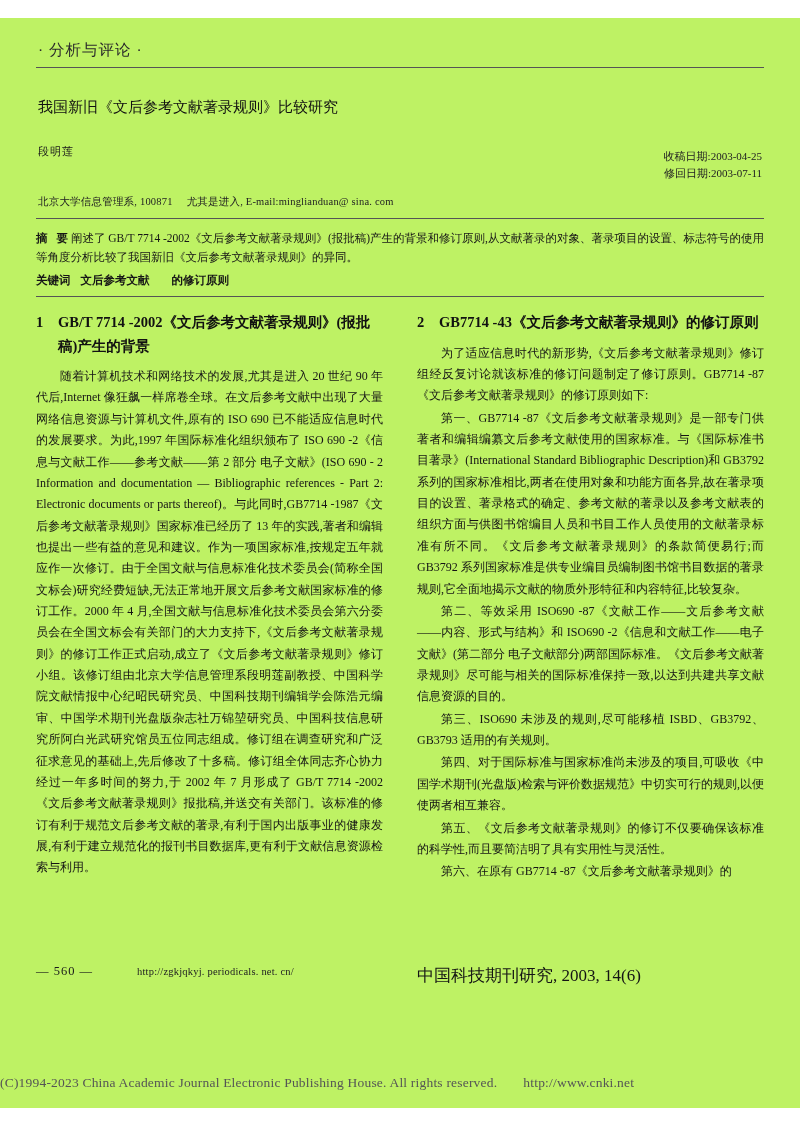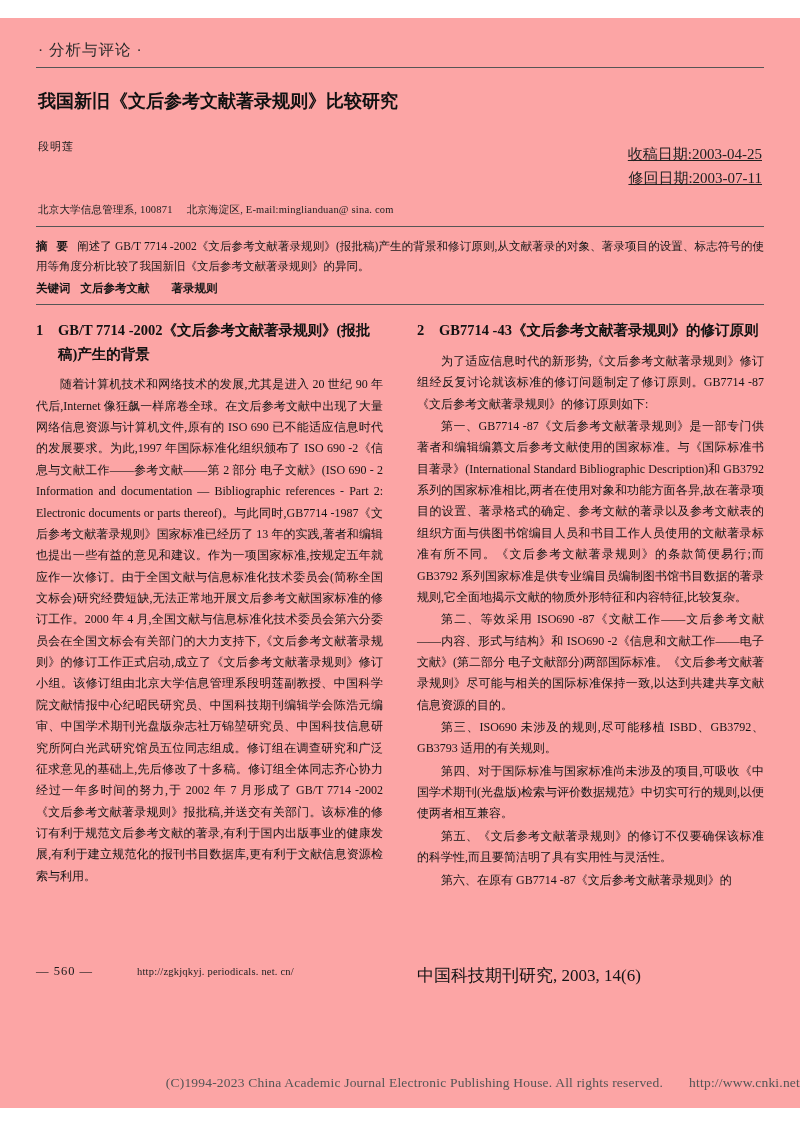--- a/index.html
+++ b/index.html
@@ -13,21 +13,21 @@
     font-family: "Liberation Serif", "DejaVu Serif", serif;
     color: #1a1a1a;
     position: relative;
     overflow: hidden;
   }
   .page {
     position: absolute;
     left: 0; top: 0;
     width: 800px;
     height: 1122px;
-    background: #fca5a5;
+    background: #bef264;
   }
   .content {
     position: absolute;
     left: 36px;
     top: 40px;
     width: 728px;
   }
 
   
   .runhead {
@@ -38,23 +38,23 @@
     font-family: "Liberation Serif", serif;
   }
   .runhead-rule {
     margin-top: 6px;
     border-bottom: 1px solid #555;
     width: 100%;
   }
 
   
   .title {
-    margin-top: 22px;
-    font-size: 18px;
-    font-weight: bold;
+    margin-top: 30px;
+    font-size: 15px;
+    font-weight: normal;
     letter-spacing: 0px;
     color: #111;
     line-height: 1.3;
     padding-left: 2px;
   }
 
   
   .author-row {
     margin-top: 26px;
     display: flex;
@@ -62,26 +62,25 @@
     justify-content: space-between;
   }
   .author {
     font-size: 11px;
     color: #1a1a1a;
     letter-spacing: 1px;
     padding-left: 2px;
   }
   .dates {
     text-align: right;
-    font-size: 15px;
+    font-size: 11px;
     color: #222;
     line-height: 1.55;
     padding-top: 4px;
     padding-right: 2px;
-    text-decoration: underline;
   }
   .affil {
     margin-top: 13px;
     font-size: 10.5px;
     color: #222;
     padding-left: 2px;
     letter-spacing: 0.2px;
   }
   .affil .sep { display: inline-block; width: 14px; }
 
@@ -95,21 +94,20 @@
   .abstract {
     margin-top: 10px;
     font-size: 11.5px;
     line-height: 1.72;
     color: #161616;
     text-align: justify;
   }
   .abstract .lbl {
     font-weight: bold;
     letter-spacing: 3px;
-    margin-right: 6px;
   }
   .keywords {
     margin-top: 5px;
     font-size: 11.5px;
     color: #161616;
   }
   .keywords .lbl {
     font-weight: bold;
     margin-right: 10px;
   }
@@ -186,21 +184,21 @@
     font-size: 17px;
     color: #141414;
   }
 
   
   .copyband {
     position: absolute;
     left: 0;
     top: 1075px;
     width: 800px;
-    text-align: right;
+    text-align: left;
     font-size: 13.5px;
     color: #555;
     font-family: "Liberation Serif", serif;
     letter-spacing: 0.2px;
   }
   .copyband .url { margin-left: 26px; }
   .edge-top, .edge-bottom {
     position: absolute;
     left: 0;
     width: 800px;
@@ -225,31 +223,31 @@
 
     <div class="author-row">
       <div class="author">段明莲</div>
       <div class="dates">
         <div>收稿日期:2003-04-25</div>
         <div>修回日期:2003-07-11</div>
       </div>
     </div>
 
     <div class="affil">
-      <span>北京大学信息管理系, 100871</span><span class="sep"></span><span>北京海淀区, E-mail:minglianduan@ sina. com</span>
+      <span>北京大学信息管理系, 100871</span><span class="sep"></span><span>尤其是进入, E-mail:minglianduan@ sina. com</span>
     </div>
 
     <div class="abs-rule"></div>
 
     <div class="abstract">
       <span class="lbl">摘 要</span><span>阐述了 GB/T 7714 -2002《文后参考文献著录规则》(报批稿)产生的背景和修订原则,从文献著录的对象、著录项目的设置、标志符号的使用等角度分析比较了我国新旧《文后参考文献著录规则》的异同。</span>
     </div>
 
     <div class="keywords">
-      <span class="lbl">关键词</span><span class="kw">文后参考文献</span><span class="kw">著录规则</span>
+      <span class="lbl">关键词</span><span class="kw">文后参考文献</span><span class="kw">的修订原则</span>
     </div>
 
     <div class="kw-rule"></div>
 
     <div class="cols">
 
       <div class="col">
         <div class="sec-head">
           <span class="sec-num">1</span>
           <span class="sec-text">GB/T 7714 -2002《文后参考文献著录规则》(报批稿)产生的背景</span>

